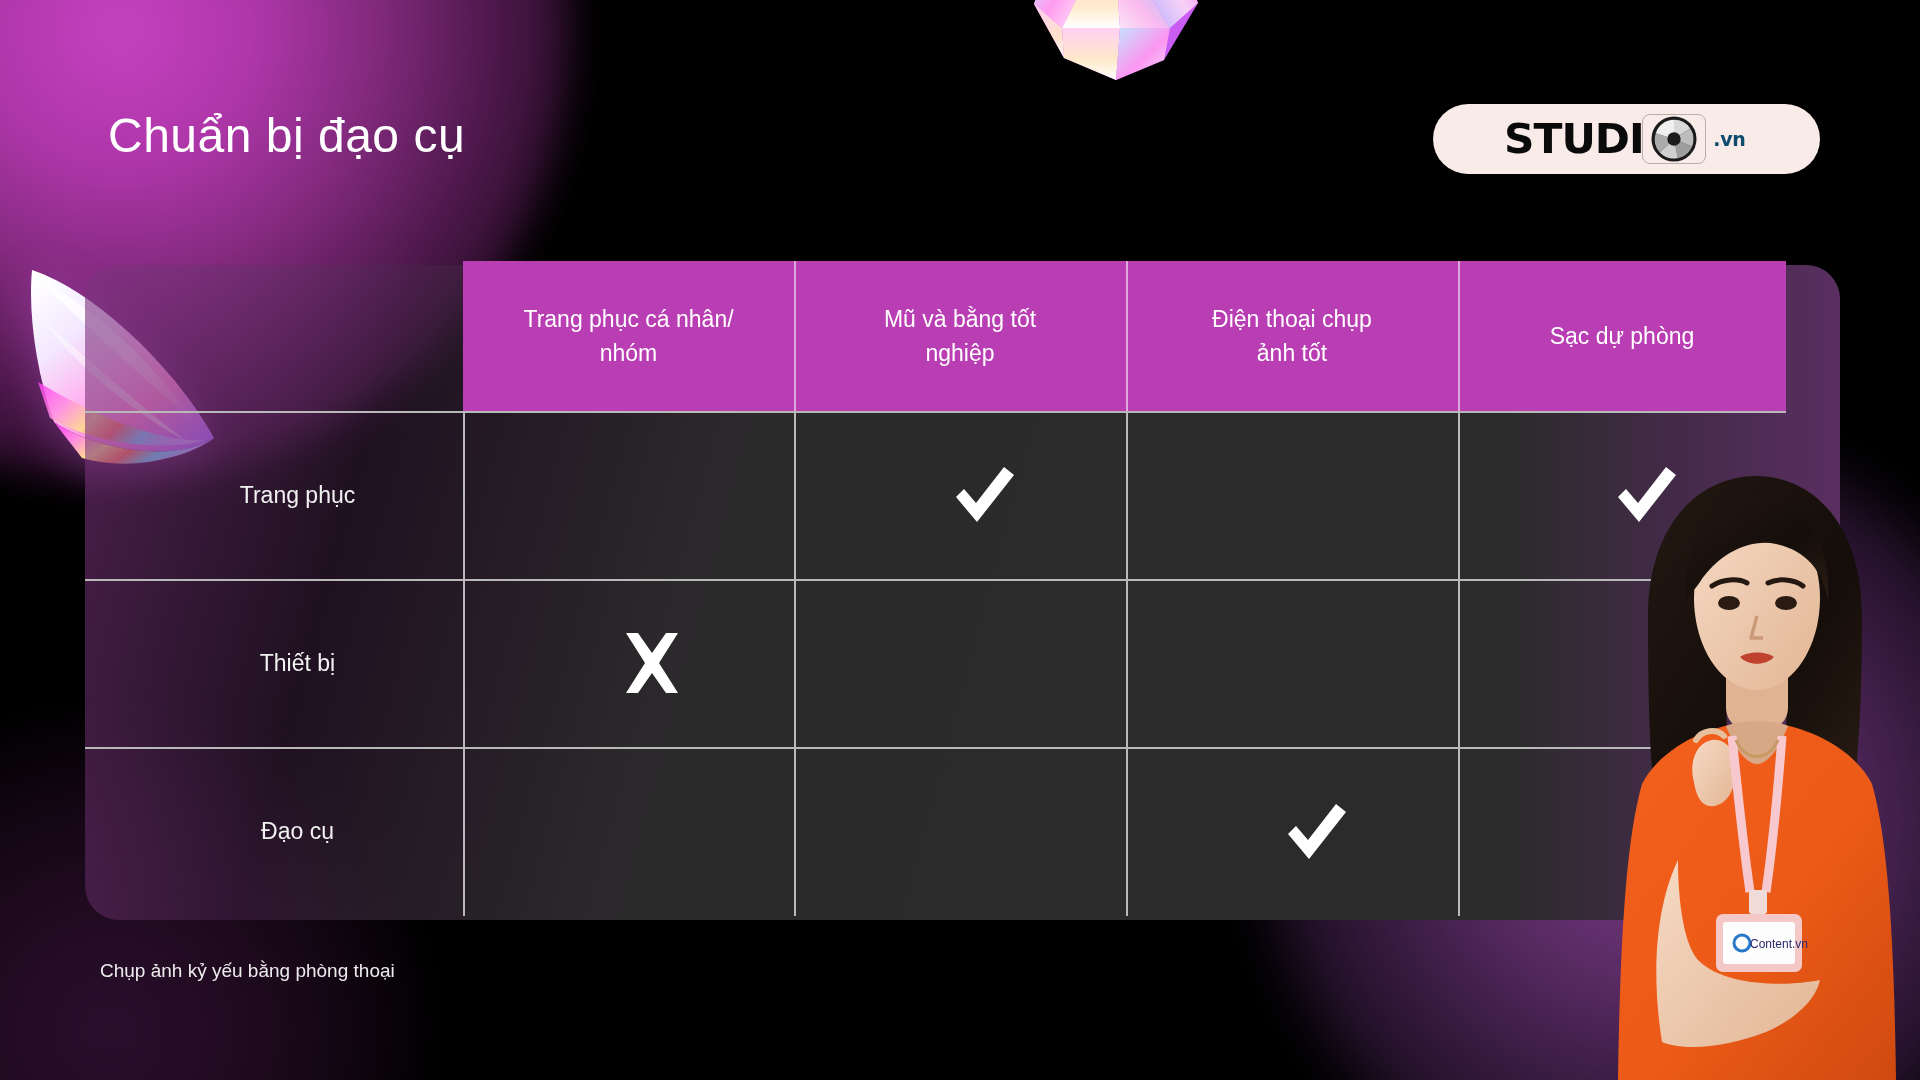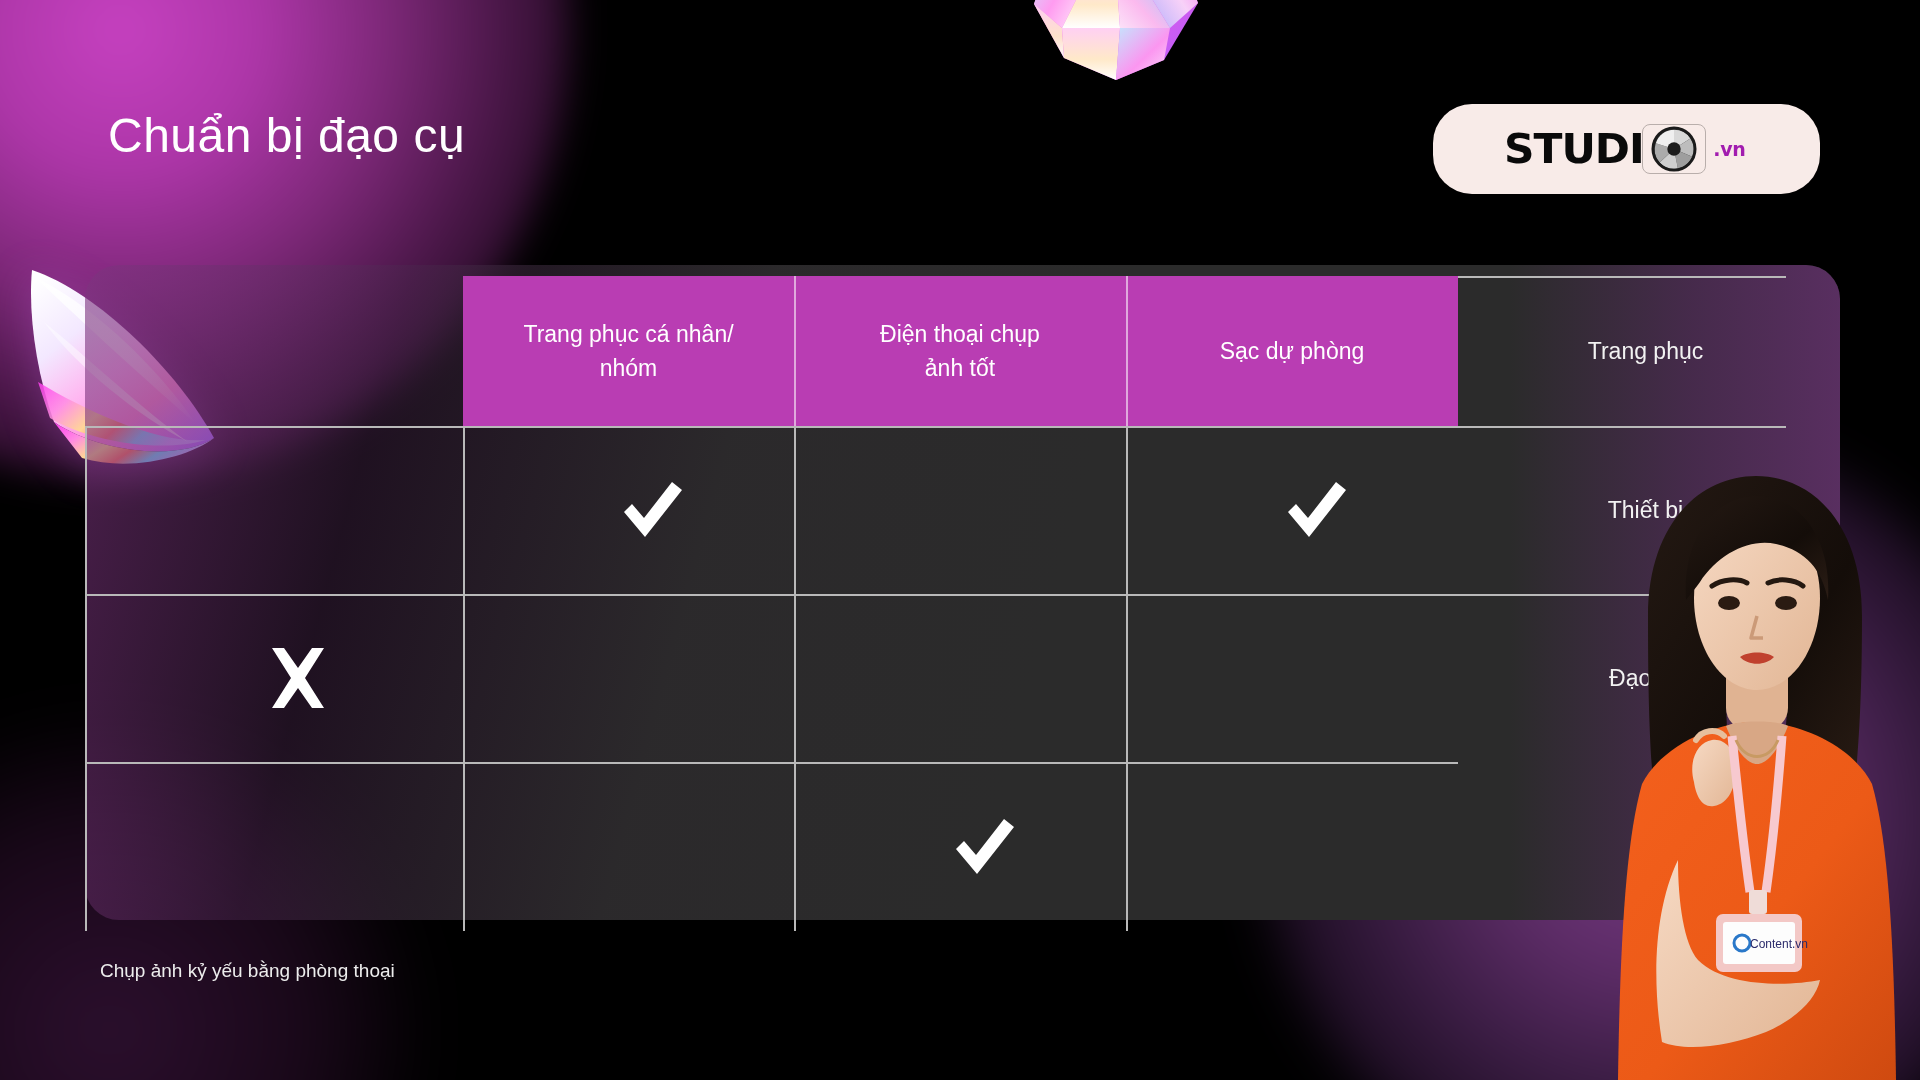--- a/index.html
+++ b/index.html
@@ -39,38 +39,38 @@
 
   
   #page-title {
     position:absolute; left:108px; top:108px;
     font-size:48px; font-weight:400; color:#ffffff;
     letter-spacing:.5px; white-space:nowrap;
   }
 
   #logo {
     position:absolute; right:100px; top:104px;
-    width:387px; height:90px; border-radius:39px;
+    width:387px; height:70px; border-radius:39px;
     background:#f8ebe8;
     display:flex; align-items:center; justify-content:center; gap:2px;
   }
   #logo .word {
     font-family:"DejaVu Sans","Liberation Sans",sans-serif;
     font-size:40px; font-weight:900; letter-spacing:-1px;
     color:#0a0a0a; line-height:1;
     transform:scaleX(1.06);
   }
   #logo .aperture-wrap {
     width:64px; height:50px; border:1.5px solid #b9aeab; border-radius:8px;
     display:flex; align-items:center; justify-content:center;
     margin:0 2px 0 1px;
   }
   #logo .tld {
     font-family:"DejaVu Sans","Liberation Sans",sans-serif;
-    font-size:19px; font-weight:900; color:#a21caf;
+    font-size:19px; font-weight:900; color:#0c4a6e;
     margin-left:3px; letter-spacing:-.3px;
   }
 
   
   .gem {
     position:absolute; left:1016px; top:-92px;
     width:200px; height:200px;
     pointer-events:none;
   }
   .cone {
@@ -91,21 +91,21 @@
     overflow:hidden;
   }
   #card::after{
     content:""; position:absolute; right:0; top:0; bottom:0; width:330px;
     background:linear-gradient(90deg, rgba(88,38,96,0) 0%, rgba(92,42,102,.55) 55%, rgba(104,48,114,.75) 100%);
     pointer-events:none;
   }
 
   
   #matrix {
-    position:absolute; left:85px; top:276px;
+    position:absolute; left:85px; top:261px;
     width:1755px; height:544px;
     display:grid;
     grid-template-columns:378px 331px 332px 332px 328px;
     grid-template-rows:150px 168px 168px 169px;
   }
   .cell { position:relative;padding-left:47px; }
 
   .hdr {
     background:#b93db3;
     display:flex; align-items:center; justify-content:center;
@@ -229,20 +229,26 @@
 
   <div class="cell corner"></div>
 
   <div class="cell hdr">
     <span>
       <span>Trang phục cá nhân/</span><br>
       <span>nhóm</span>
     </span>
   </div>
 
+  <div class="cell hdr">
+    <span>
+      <span>Mũ và bằng tốt</span><br>
+      <span>nghiệp</span>
+    </span>
+  </div>
 
   <div class="cell hdr">
     <span>
       <span>Điện thoại chụp</span><br>
       <span>ảnh tốt</span>
     </span>
   </div>
 
   <div class="cell hdr">
     <span>

